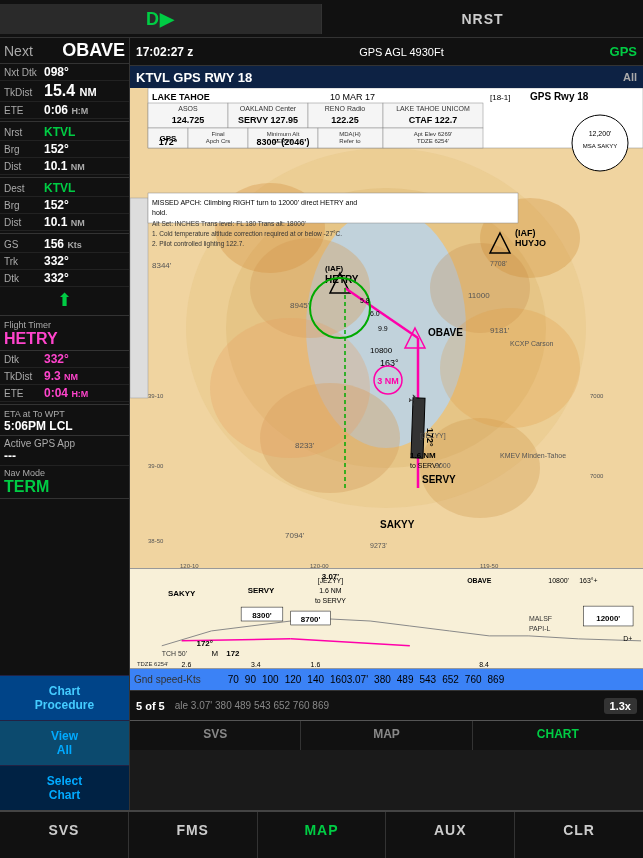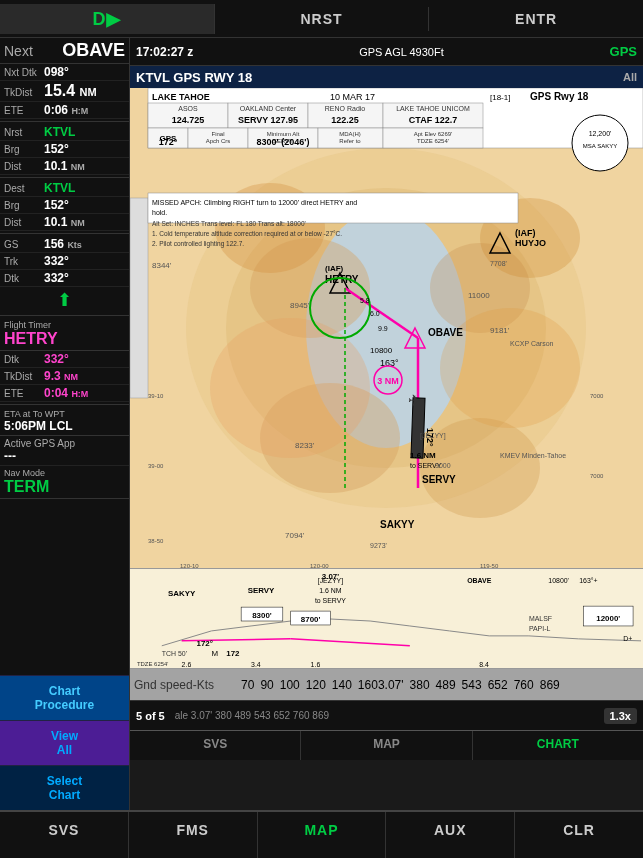--- a/index.html
+++ b/index.html
@@ -103,21 +103,21 @@
     .nav-mode-label { color: #aaa; font-size: 9px; }
     .nav-mode-value { color: #00cc44; font-size: 16px; font-weight: bold; }
 
     .chart-buttons {
       display: flex;
       flex-direction: column;
       flex: 1;
       justify-content: flex-end;
     }
     .chart-btn {
-      background: #4c1d95;
+      background: #0c4a6e;
       color: #00aaff;
       text-align: center;
       padding: 8px 4px;
       border-top: 1px solid #224;
       cursor: pointer;
       font-size: 12px;
       font-weight: bold;
     }
     .chart-btn.active {
       background: #004488;
@@ -249,23 +249,20 @@
   </style>
 </head>
 <body>
 
 <div class="top-nav">
   <div class="top-nav-item top-nav-icon">
     <span>D▶</span>
   </div>
   <div class="top-nav-item">
     <span>Nrst</span>
-  </div>
-  <div class="top-nav-item">
-    <span>Entr</span>
   </div>
 </div>
 
 <div class="main-area">
 
   <div class="left-panel">
 
     <div class="next-block">
       <div style="display:flex; justify-content:space-between; align-items:baseline;">
         <span class="next-label">Next</span>
@@ -593,21 +590,21 @@
         <text x="350" y="96" font-size="7" fill="#000">8.4</text>
 
         <text x="400" y="50" font-size="7" fill="#333">MALSF</text>
         <text x="400" y="60" font-size="7" fill="#333">PAPI-L</text>
         <rect x="455" y="35" width="50" height="20" fill="#fff" stroke="#000" stroke-width="0.5"></rect>
         <text x="480" y="50" font-size="8" font-weight="bold" fill="#000" text-anchor="middle">12000'</text>
         <text x="495" y="70" font-size="7" fill="#000">D+</text>
       </svg>
     </div>
 
-    <div style="background:#a3a3a3; border-top:1px solid #999; height:32px; display:flex; align-items:center; font-size:12px; padding:0 4px;">
+    <div style="background:#3b82f6; border-top:1px solid #999; height:22px; display:flex; align-items:center; font-size:10px; padding:0 4px;">
       <span style="color:#333; margin-right:4px;">Gnd speed-Kts</span>
       <span style="margin-right:6px; color:#000;margin-left:23px;">70</span>
       <span style="margin-right:6px; color:#000;">90</span>
       <span style="margin-right:6px; color:#000;">100</span>
       <span style="margin-right:6px; color:#000;">120</span>
       <span style="margin-right:6px; color:#000;">140</span>
       <span style="margin-right:0; color:#000;">160</span>
       <span style="margin-right:6px; color:#000;">3.07'</span>
       <span style="margin-right:6px; color:#000;">380</span>
       <span style="margin-right:6px; color:#000;">489</span>

